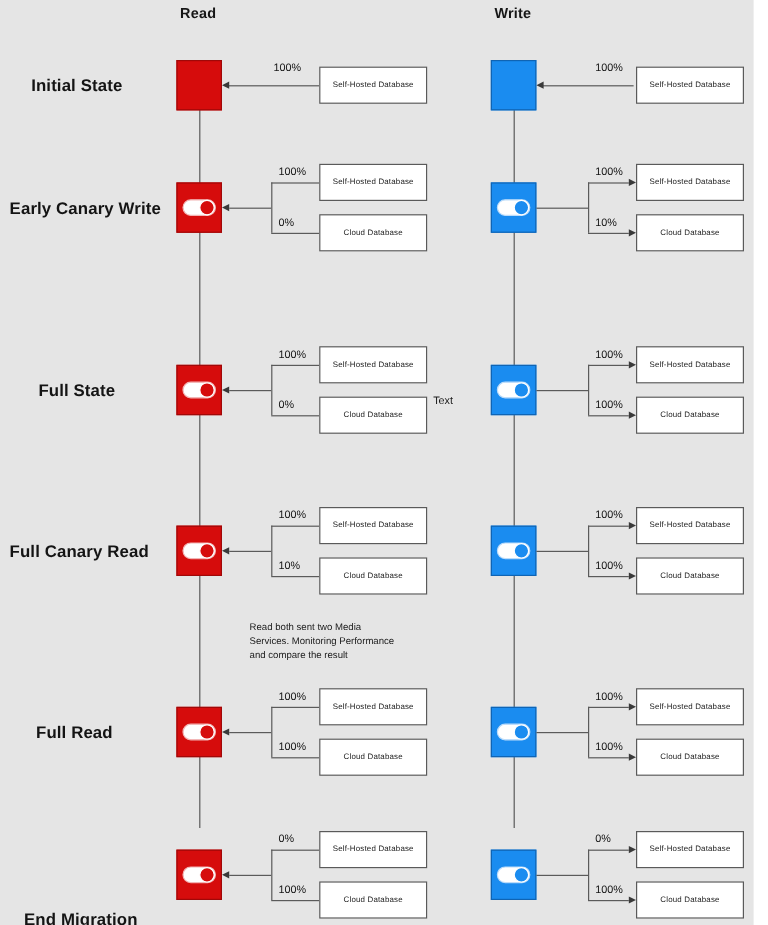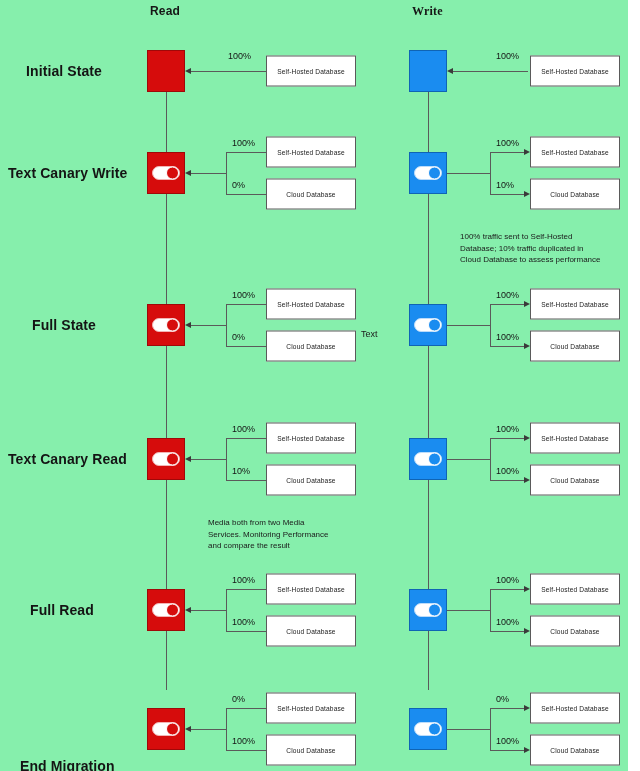--- a/index.html
+++ b/index.html
@@ -8,34 +8,34 @@
     background: #ffffff;
   }
   body {
     font-family: "Liberation Sans", sans-serif;
     -webkit-font-smoothing: antialiased;
   }
   #canvas {
     position: relative;
     width: 628px;
     height: 771px;
-    background: #86efac;
+    background: #e5e5e5;
     overflow: hidden;
   }
 
   
   .col-header {
     position: absolute;
     font-size: 12px;
     font-weight: bold;
     color: #161616;
     letter-spacing: .2px;
   }
   #hdr-read  { left: 150px; top: 4px; }
-  #hdr-write { left: 412px; top: 4px; font-family: Liberation Serif, serif; }
+  #hdr-write { left: 412px; top: 4px; }
 
   
   .stage-label {
     position: absolute;
     font-size: 14px;
     font-weight: bold;
     color: #141414;
     white-space: nowrap;
     transform: translateY(-50%);
     letter-spacing: .1px;
@@ -181,21 +181,21 @@
   <div class="arrow-l" style="left:185px; top:71px;"></div>
   <div class="pct" style="left:228px; top:56px;">100%</div>
   <div class="dbbox" style="left:266px; top:71px;">Self-Hosted Database</div>
 
   <div class="node write" style="left:428px; top:71px;"></div>
   <div class="hline" style="left:451px; top:71px; width:77px;"></div>
   <div class="arrow-l" style="left:447px; top:71px;"></div>
   <div class="pct" style="left:496px; top:56px;">100%</div>
   <div class="dbbox" style="left:530px; top:71px;">Self-Hosted Database</div>
 
-  <div class="stage-label" style="left:8px; top:173px;">Text Canary Write</div>
+  <div class="stage-label" style="left:8px; top:173px;">Early Canary Write</div>
 
   <div class="node read" style="left:166px; top:173px;">
     <div class="toggle">
         <div class="knob"></div>
       </div>
   </div>
   <div class="arrow-l" style="left:185px; top:173px;"></div>
   <div class="hline" style="left:191px; top:173px; width:35px;"></div>
   <div class="vline" style="left:226px; top:152px; height:42px;"></div>
   <div class="hline" style="left:226px; top:152px; width:40px;"></div>
@@ -214,23 +214,20 @@
   <div class="vline" style="left:490px; top:152px; height:42px;"></div>
   <div class="hline" style="left:490px; top:152px; width:34px;"></div>
   <div class="hline" style="left:490px; top:194px; width:34px;"></div>
   <div class="arrow-r" style="left:524px; top:152px;"></div>
   <div class="arrow-r" style="left:524px; top:194px;"></div>
   <div class="pct" style="left:496px; top:143px;">100%</div>
   <div class="pct" style="left:496px; top:185px;">10%</div>
   <div class="dbbox" style="left:530px; top:152px;">Self-Hosted Database</div>
   <div class="dbbox" style="left:530px; top:194px;">Cloud Database</div>
 
-  <div class="note" style="left:460px; top:231px;">100% traffic sent to Self-Hosted
-Database; 10% traffic duplicated in
-Cloud Database to assess performance</div>
 
   <div class="stage-label" style="left:32px; top:325px;">Full State</div>
 
   <div class="node read" style="left:166px; top:325px;">
     <div class="toggle">
         <div class="knob"></div>
       </div>
   </div>
   <div class="arrow-l" style="left:185px; top:325px;"></div>
   <div class="hline" style="left:191px; top:325px; width:35px;"></div>
@@ -253,21 +250,21 @@
   <div class="vline" style="left:490px; top:304px; height:42px;"></div>
   <div class="hline" style="left:490px; top:304px; width:34px;"></div>
   <div class="hline" style="left:490px; top:346px; width:34px;"></div>
   <div class="arrow-r" style="left:524px; top:304px;"></div>
   <div class="arrow-r" style="left:524px; top:346px;"></div>
   <div class="pct" style="left:496px; top:295px;">100%</div>
   <div class="pct" style="left:496px; top:337px;">100%</div>
   <div class="dbbox" style="left:530px; top:304px;">Self-Hosted Database</div>
   <div class="dbbox" style="left:530px; top:346px;">Cloud Database</div>
 
-  <div class="stage-label" style="left:8px; top:459px;">Text Canary Read</div>
+  <div class="stage-label" style="left:8px; top:459px;">Full Canary Read</div>
 
   <div class="node read" style="left:166px; top:459px;">
     <div class="toggle">
         <div class="knob"></div>
       </div>
   </div>
   <div class="arrow-l" style="left:185px; top:459px;"></div>
   <div class="hline" style="left:191px; top:459px; width:35px;"></div>
   <div class="vline" style="left:226px; top:438px; height:42px;"></div>
   <div class="hline" style="left:226px; top:438px; width:40px;"></div>
@@ -286,21 +283,21 @@
   <div class="vline" style="left:490px; top:438px; height:42px;"></div>
   <div class="hline" style="left:490px; top:438px; width:34px;"></div>
   <div class="hline" style="left:490px; top:480px; width:34px;"></div>
   <div class="arrow-r" style="left:524px; top:438px;"></div>
   <div class="arrow-r" style="left:524px; top:480px;"></div>
   <div class="pct" style="left:496px; top:429px;">100%</div>
   <div class="pct" style="left:496px; top:471px;">100%</div>
   <div class="dbbox" style="left:530px; top:438px;">Self-Hosted Database</div>
   <div class="dbbox" style="left:530px; top:480px;">Cloud Database</div>
 
-  <div class="note" style="left:208px; top:517px;">Media both from two Media
+  <div class="note" style="left:208px; top:517px;">Read both sent two Media
 Services. Monitoring Performance
 and compare the result</div>
 
   <div class="stage-label" style="left:30px; top:610px;">Full Read</div>
 
   <div class="node read" style="left:166px; top:610px;">
     <div class="toggle">
         <div class="knob"></div>
       </div>
   </div>

